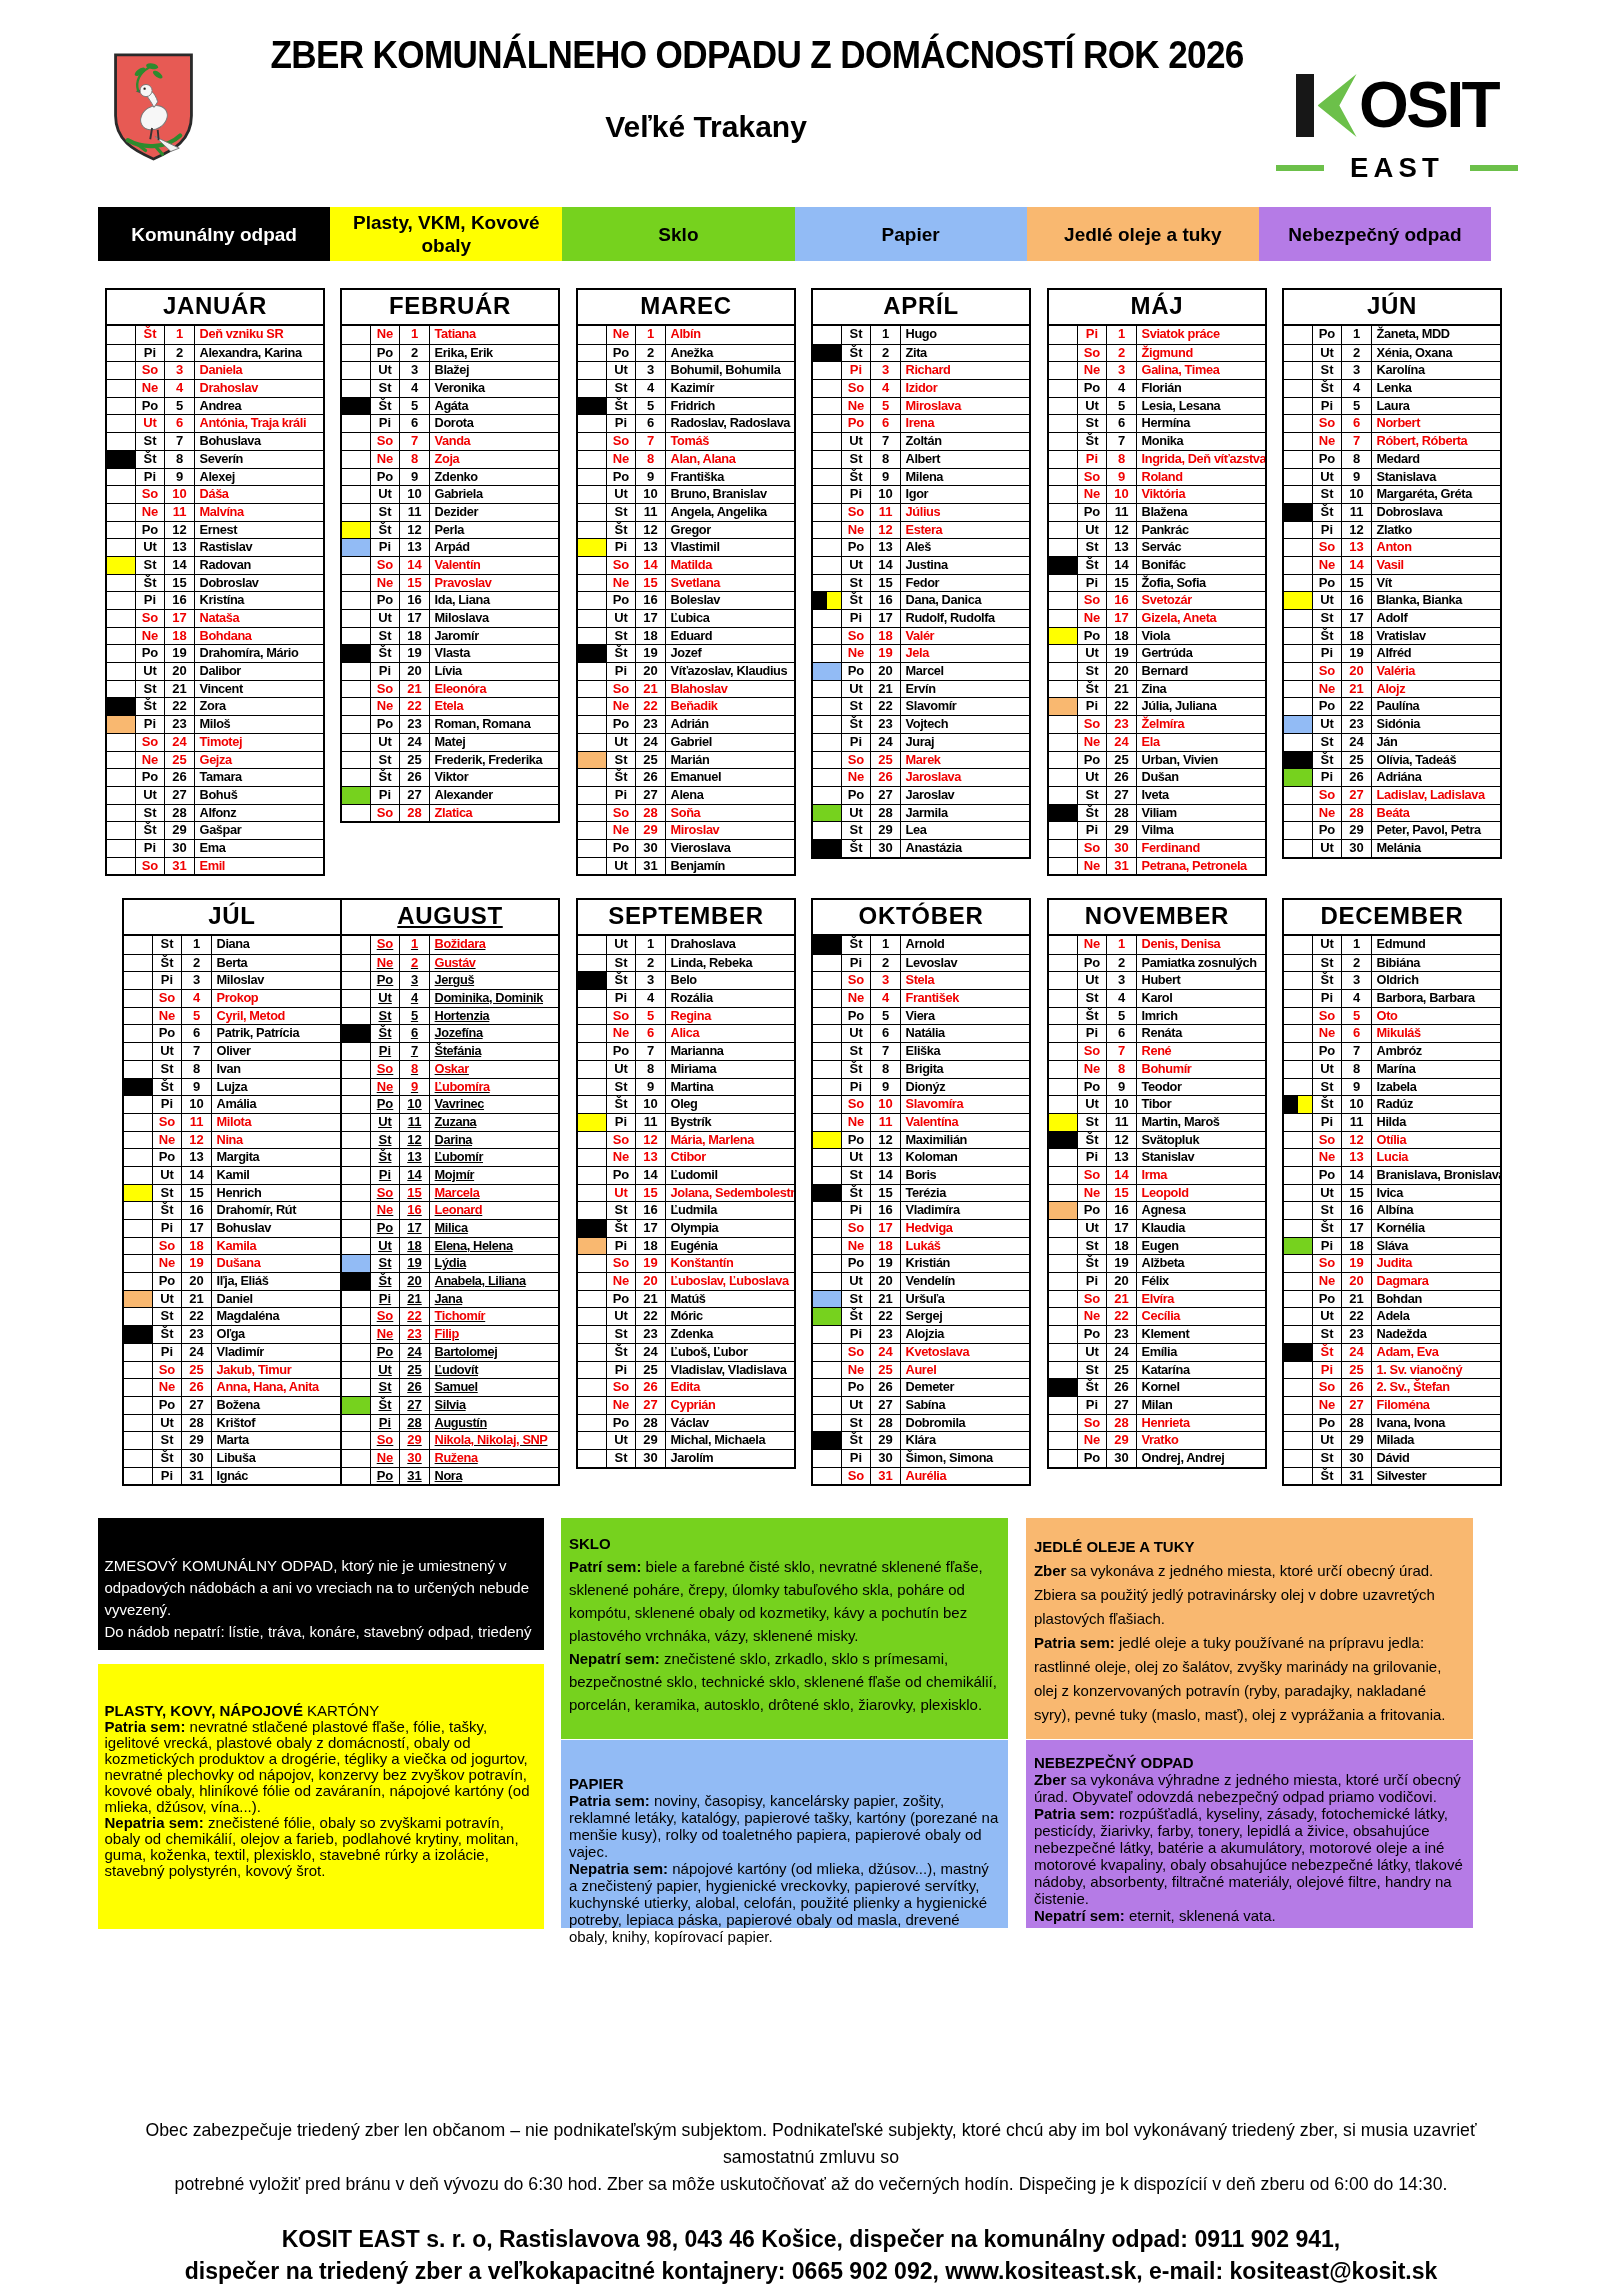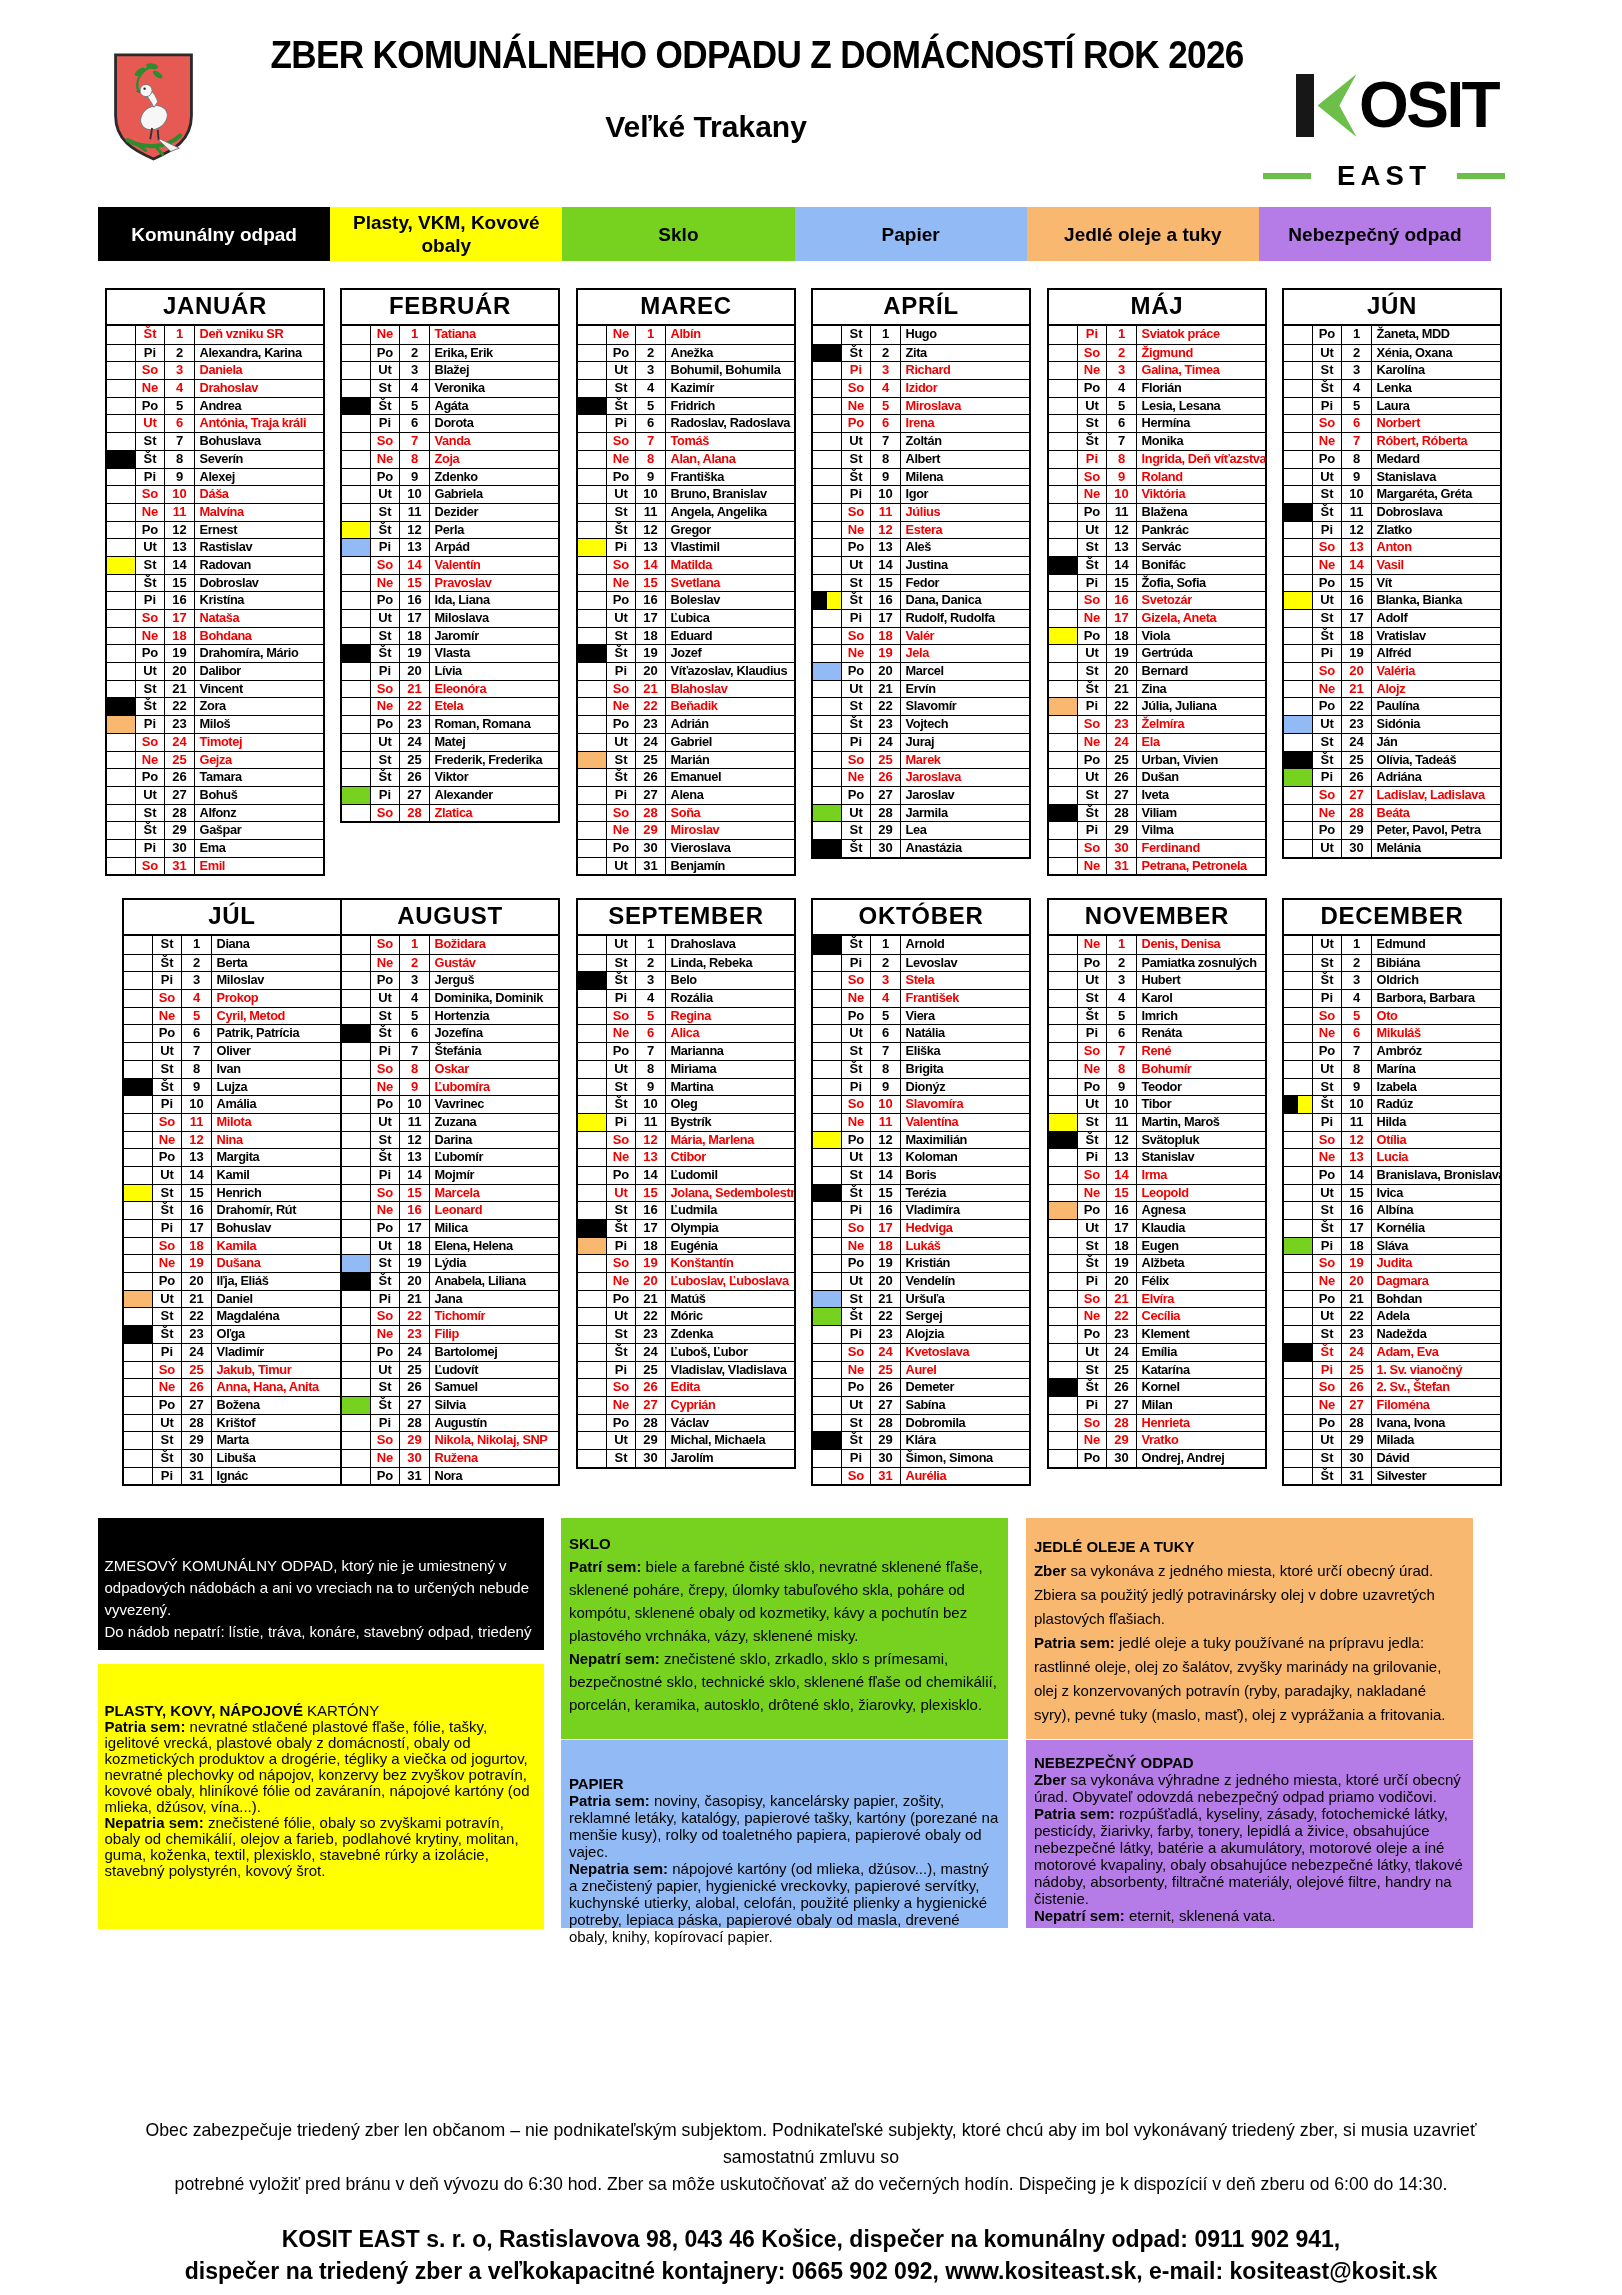--- a/index.html
+++ b/index.html
@@ -12,21 +12,21 @@
          font-size:39px;font-weight:700;white-space:nowrap;
          transform:scaleX(.9);transform-origin:center;letter-spacing:-0.7px}
   .subtitle{position:absolute;left:222px;top:110px;width:968px;text-align:center;
          font-size:30px;font-weight:700}
   .logo{position:absolute;left:1263px;top:73px;width:268px}
   .logo-word{display:flex;align-items:center;justify-content:center;height:65px}
   .k-bar{width:17.7px;height:63px;background:#171717;margin-right:3.9px}
   .k-chev{width:39px;height:63px;background:#6cc04a;margin-right:2.6px;
           clip-path:polygon(100% 0,0 50%,100% 100%,56% 50%)}
   .logo-osit{font-size:64px;font-weight:700;letter-spacing:-2.6px;line-height:63px}
-  .logo-east{margin-top:22px;display:flex;align-items:center;
+  .logo-east{margin-top:14px;display:flex;align-items:center;justify-content:center;
              gap:26px;font-size:27.5px;font-weight:700;letter-spacing:5.2px}
   .logo-dash{width:48px;height:5.9px;background:#6cc04a}
 
   
   .legend{position:absolute;left:98px;top:207px;width:1393px;height:54px;display:flex}
   .legend-cell{flex:1;display:flex;align-items:center;justify-content:center;text-align:center;
                font-size:19px;font-weight:700;line-height:23px;padding:0 10.5px;box-sizing:border-box}
 
   
   .month{position:absolute;width:220px;border:2.6px solid #000;background:#fff;box-sizing:border-box}
@@ -1457,21 +1457,21 @@
         <div class="dn">30</div>
         <div class="dnm">Libuša</div>
       </div>
       <div class="day-row">
         <div class="mc"></div>
         <div class="dw">Pi</div>
         <div class="dn">31</div>
         <div class="dnm">Ignác</div>
       </div>
     </div>
-    <div class="month" style="left: 340px; top: 898px;">
+    <div class="month" style="left: 340px; top: 898px; text-decoration: underline;">
       <div class="month-name">AUGUST</div>
       <div class="day-row red">
         <div class="mc"></div>
         <div class="dw">So</div>
         <div class="dn">1</div>
         <div class="dnm">Božidara</div>
       </div>
       <div class="day-row red">
         <div class="mc"></div>
         <div class="dw">Ne</div>

